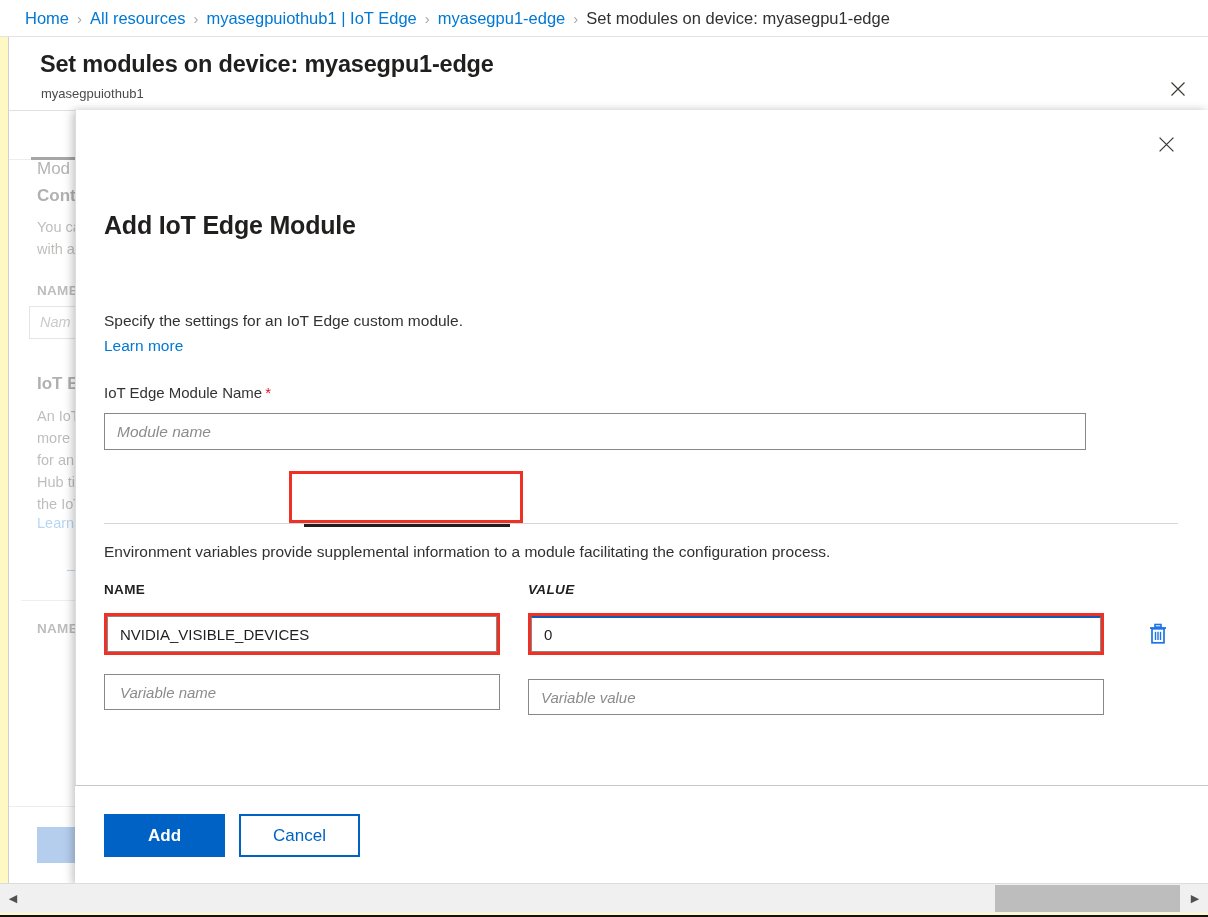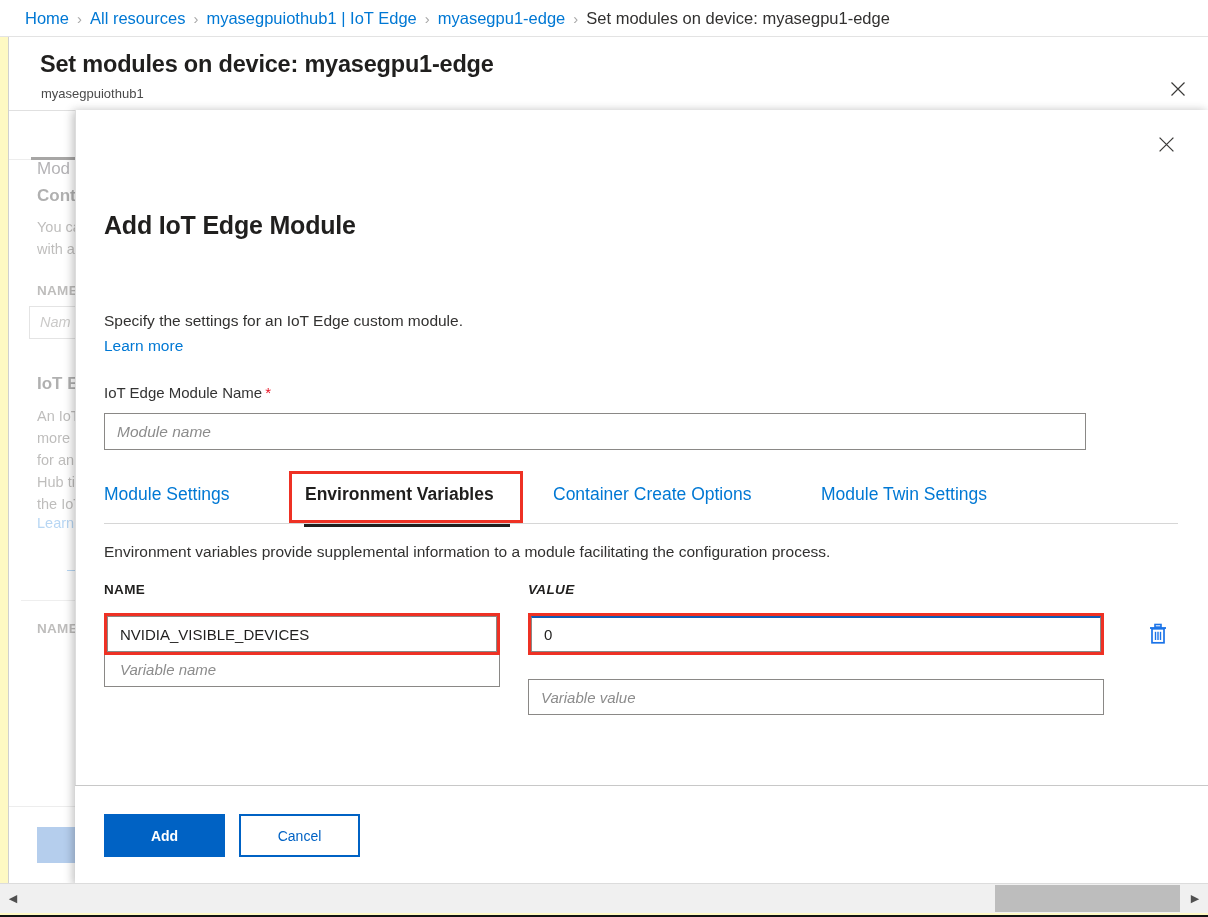--- a/index.html
+++ b/index.html
@@ -326,21 +326,21 @@
   }
   .env-input::placeholder {
     color: #8c8c8c;
     font-style: italic;
   }
   .env-input.focused {
     border-top: 2px solid #0f5bb5;
   }
   #env-name-1  { left: 107px; top: 616px; width: 390px; }
   #env-value-1 { left: 531px; top: 616px; width: 570px; }
-  #env-name-2  { left: 104px; top: 651px; width: 396px; padding-left: 15px; }
+  #env-name-2  { left: 104px; top: 674px; width: 396px; padding-left: 15px; }
   #env-value-2 { left: 528px; top: 679px; width: 576px; }
 
   .delete-icon {
     position: absolute;
     left: 1141px; top: 617px;
     width: 34px; height: 34px;
     display: flex; align-items: center; justify-content: center;
     cursor: pointer;
   }
 
@@ -351,21 +351,21 @@
     width: 1133px; height: 100px;
     background: #ffffff;
     border-top: 1px solid #c8c8c8;
     box-sizing: border-box;
   }
   .btn {
     position: absolute;
     top: 28px;
     height: 43px;
     font-family: "Segoe UI", "Liberation Sans", sans-serif;
-    font-size: 14px;
+    font-size: 17px;
     font-weight: 600;
     cursor: pointer;
     box-sizing: border-box;
   }
   .btn-primary {
     left: 29px;
     width: 121px;
     background: #0062c4;
     color: #ffffff;
     border: none;
@@ -476,26 +476,20 @@
   <div class="modal-title">Add IoT Edge Module</div>
 
   <div class="modal-desc">Specify the settings for an IoT Edge custom module.</div>
   <div class="modal-learnmore">Learn more</div>
 
   <div class="field-label">
     <span>IoT Edge Module Name</span><span class="req-star">*</span>
   </div>
   <input class="module-name-input" type="text" placeholder="Module name" value="" style="">
 
-  <div class="tabbar">
-    <div class="tab" style="left:0px;">Module Settings</div>
-    <div class="tab active" style="left:201px;">Environment Variables</div>
-    <div class="tab" style="left:449px;">Container Create Options</div>
-    <div class="tab" style="left:717px;">Module Twin Settings</div>
-  </div>
   <div class="tabbar-rule"></div>
   <div class="tab-active-underline"></div>
 
   <div class="env-desc">Environment variables provide supplemental information to a module facilitating the configuration process.</div>
   <div class="col-head" id="col-name">NAME</div>
   <div class="col-head" id="col-value">VALUE</div>
 
   <input class="env-input" id="env-name-1" type="text" placeholder="Variable name" value="NVIDIA_VISIBLE_DEVICES" style="">
   <input class="env-input focused" id="env-value-1" type="text" placeholder="Variable value" value="0" style="">
 

